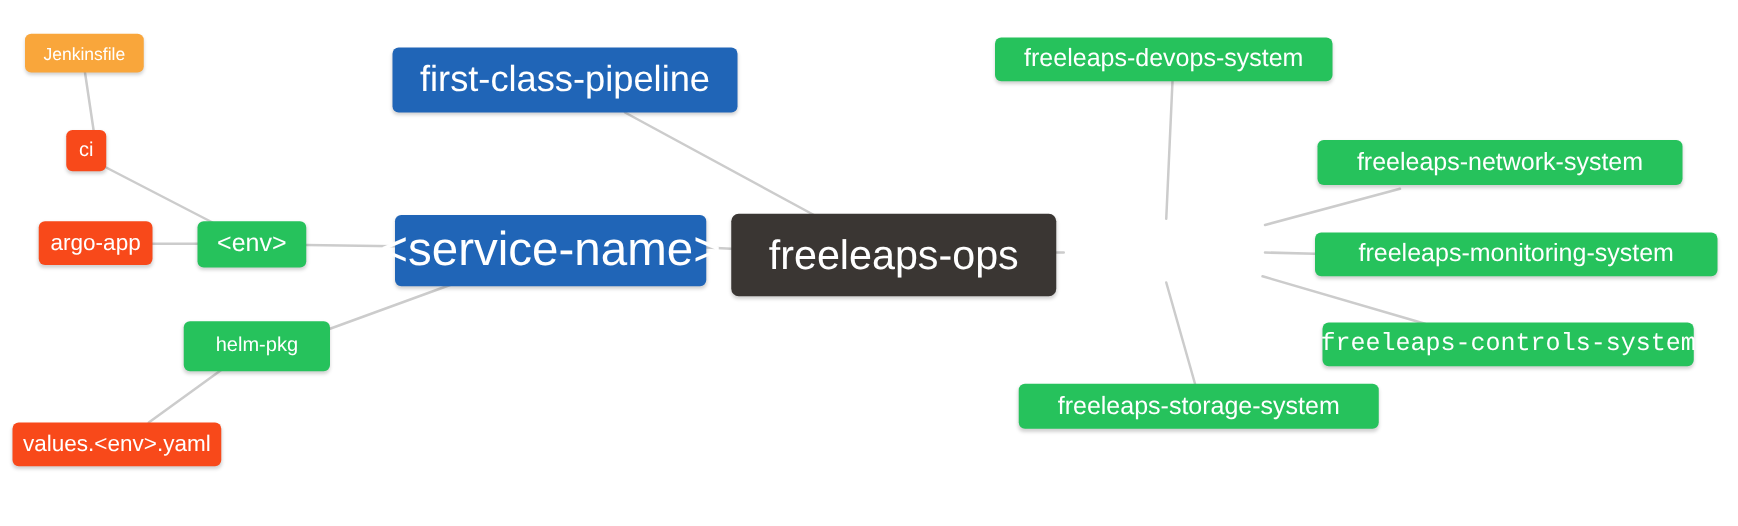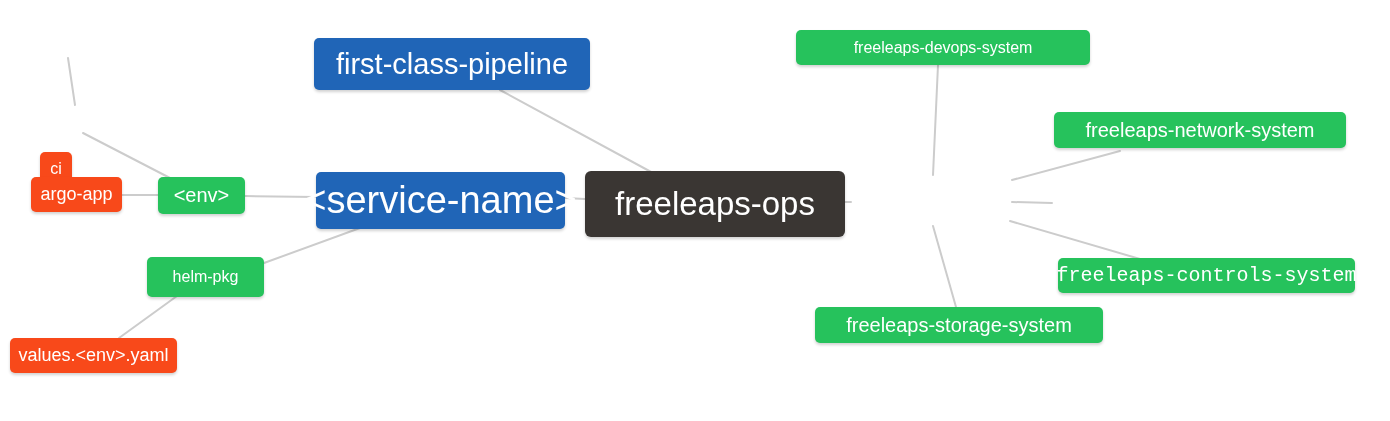--- a/index.html
+++ b/index.html
@@ -42,30 +42,30 @@
     user-select: none;
   }
   [data-color="blue"]   { background: var(--blue, #2065b7); }
   [data-color="green"]  { background: var(--green, #26c25c); }
   [data-color="red"]    { background: var(--red, #f8491a); }
   [data-color="orange"] { background: var(--orange, #f9a63b); }
   [data-color="dark"]   { background: var(--dark, #3a3633); border-radius: 6px; }
 
   
   .n-jenkinsfile { left: 20px;  top: 27px;  width: 95px;  height: 31px; font-size: 14px; }
-  .n-ci          { left: 40px;  top: 104px; width: 32px;  height: 33px; font-size: 16px; margin-top: 48px; }
+  .n-ci          { left: 53px;  top: 104px; width: 32px;  height: 33px; font-size: 16px; }
   .n-argo-app    { left: 31px;  top: 177px; width: 91px;  height: 35px; font-size: 18px; }
   .n-env         { left: 158px; top: 177px; width: 87px;  height: 37px; font-size: 20px; }
   .n-fcp         { left: 314px; top: 38px;  width: 276px; height: 52px; font-size: 29px; }
   .n-service     { left: 316px; top: 172px; width: 249px; height: 57px; font-size: 38px; }
   .n-helm-pkg    { left: 147px; top: 257px; width: 117px; height: 40px; font-size: 16px; }
   .n-values      { left: 10px;  top: 338px; width: 167px; height: 35px; font-size: 18px; }
   .n-ops         { left: 585px; top: 171px; width: 260px; height: 66px; font-size: 33px; }
   .n-manifests   { left: 851px; top: 175px; width: 162px; height: 51px; font-size: 29px; }
-  .n-devops      { left: 796px; top: 30px;  width: 294px; height: 35px; font-size: 16px; }
+  .n-devops      { left: 796px; top: 30px;  width: 270px; height: 35px; font-size: 20px; }
   .n-network     { left: 1054px;top: 112px; width: 292px; height: 36px; font-size: 20px; }
   .n-monitoring  { left: 1052px;top: 186px; width: 322px; height: 35px; font-size: 20px; }
   .n-controls    { left: 1058px;top: 258px; width: 297px; height: 35px; font-size: 20px; font-family: Liberation Mono, monospace; }
   .n-storage     { left: 815px; top: 307px; width: 288px; height: 36px; font-size: 20px; }
 </style>
 </head>
 <body>
 
 <div class="canvas">
 
@@ -79,26 +79,28 @@
     <line x1="565" y1="198" x2="585" y2="199"></line>
     <line x1="500" y1="90" x2="653" y2="173"></line>
     <line x1="845" y1="202" x2="851" y2="202"></line>
     <line x1="938" y1="65" x2="933" y2="175"></line>
     <line x1="1012" y1="180" x2="1120" y2="151"></line>
     <line x1="1012" y1="202" x2="1052" y2="203"></line>
     <line x1="1010" y1="221" x2="1140" y2="259"></line>
     <line x1="933" y1="226" x2="956" y2="307"></line>
   </svg>
 
+  <div class="node n-jenkinsfile" data-color="orange">Jenkinsfile</div>
   <div class="node n-ci" data-color="red">ci</div>
   <div class="node n-argo-app" data-color="red">argo-app</div>
   <div class="node n-fcp" data-color="blue">first-class-pipeline</div>
   <div class="node n-env" data-color="green">&lt;env&gt;</div>
   <div class="node n-service" data-color="blue">&lt;service-name&gt;</div>
   <div class="node n-helm-pkg" data-color="green">helm-pkg</div>
   <div class="node n-ops" data-color="dark">freeleaps-ops</div>
   <div class="node n-values" data-color="red">values.&lt;env&gt;.yaml</div>
   <div class="node n-devops" data-color="green">freeleaps-devops-system</div>
   <div class="node n-network" data-color="green">freeleaps-network-system</div>
+  <div class="node n-monitoring" data-color="green">freeleaps-monitoring-system</div>
   <div class="node n-controls" data-color="green">freeleaps-controls-system</div>
   <div class="node n-storage" data-color="green">freeleaps-storage-system</div>
 
 </div>
 
 </body></html>

